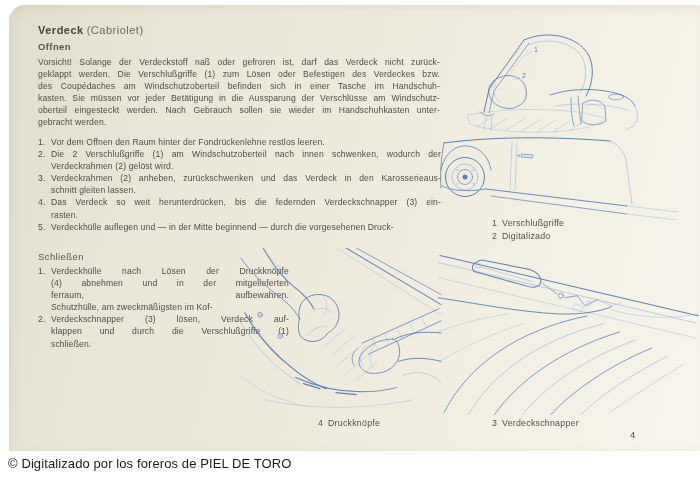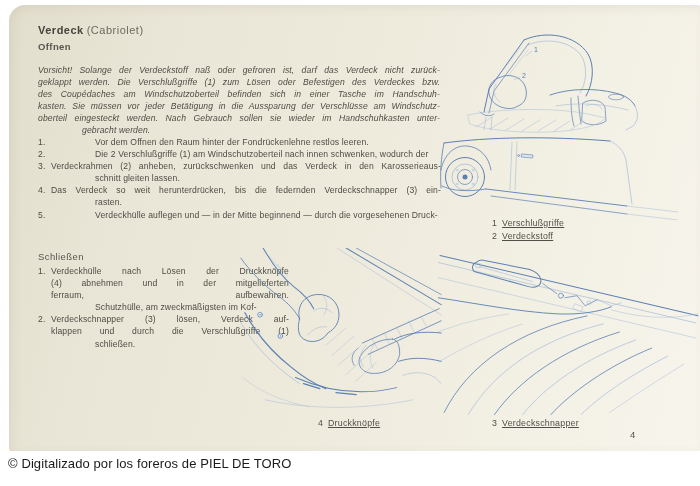--- a/index.html
+++ b/index.html
@@ -27,35 +27,35 @@
   .heading .suffix { color: #6b6b60; margin-left: 3px; }
 
   .subhead {
     position: absolute; font-size: 9.5px; letter-spacing: 0.4px; color: #57574e;
   }
   .subhead.open { left: 38px; top: 41px; font-weight: bold; }
   .subhead.close { left: 38px; top: 251px; }
 
   .bodytext { font-size: 8.6px; line-height: 12.1px; letter-spacing: 0.12px; color: #4d4d45; }
 
-  .warning { position: absolute; left: 38px; top: 64px; width: 402px; font-style: italic; }
+  .warning { position: absolute; left: 38px; top: 56px; width: 402px; }
 
   .jl { text-align: justify; text-align-last: justify; overflow: hidden; }
-  .lines > .jl:last-child { text-align-last: left; margin-left: 44px; }
+  .lines > .jl:last-child { text-align-last: left; }
 
   .steps { position: absolute; }
   .steps.open { left: 38px; top: 136px; width: 403px; }
   .steps.close { left: 38px; top: 265px; width: 251px; }
   .step { display: grid; grid-template-columns: 13px 1fr; }
   .step .num { }
 
   .fig { position: absolute; }
   .fig svg { display: block; }
 
-  .cap { position: absolute; font-size: 8.8px; letter-spacing: 0.25px; color: #50504a; line-height: 12.5px; text-decoration: underline; }
+  .cap { position: absolute; font-size: 8.8px; letter-spacing: 0.25px; color: #50504a; line-height: 12.5px; }
   .cap .cap-num { display: inline-block; min-width: 10px; }
   .cap-list .cap-row { white-space: nowrap; }
   .cap-car { left: 492px; top: 217px; }
   .cap-snaps { left: 318px; top: 417px; white-space: nowrap; }
   .cap-snapper { left: 492px; top: 417px; white-space: nowrap; }
 
   .page-num { position: absolute; left: 630px; top: 429px; font-size: 9.5px; color: #56564e; letter-spacing: 0.4px; }
 
   .footer-credit {
     position: absolute; left: 8px; top: 456px;
@@ -94,20 +94,21 @@
 
         <div class="jl">Vor dem Offnen den Raum hinter der Fondrückenlehne restlos leeren.</div>
         </div>
       </div>
 
       <div class="step">
         <div class="num">2.</div>
         <div class="lines">
 
         <div class="jl">Die 2 Verschlußgriffe (1) am Windschutzoberteil nach innen schwenken, wodurch der</div>
+          <div class="jl">Verdeckrahmen (2) gelöst wird.</div>
         </div>
       </div>
 
       <div class="step">
         <div class="num">3.</div>
         <div class="lines">
 
         <div class="jl">Verdeckrahmen (2) anheben, zurückschwenken und das Verdeck in den Karosserieaus-</div>
           <div class="jl">schnitt gleiten lassen.</div>
         </div>
@@ -290,21 +291,21 @@
     </svg>
   </div>
 
   <div class="cap cap-car cap-list">
 
       <div class="cap-row">
         <span class="cap-num">1</span><span>Verschlußgriffe</span>
       </div>
 
       <div class="cap-row">
-        <span class="cap-num">2</span><span>Verdeckstoff</span>
+        <span class="cap-num">2</span><span>Digitalizado</span>
       </div>
     </div>
 
   <div class="cap cap-snaps">
     <span class="cap-num">4</span><span>Druckknöpfe</span>
   </div>
 
   <div class="cap cap-snapper">
     <span class="cap-num">3</span><span>Verdeckschnapper</span>
   </div>

